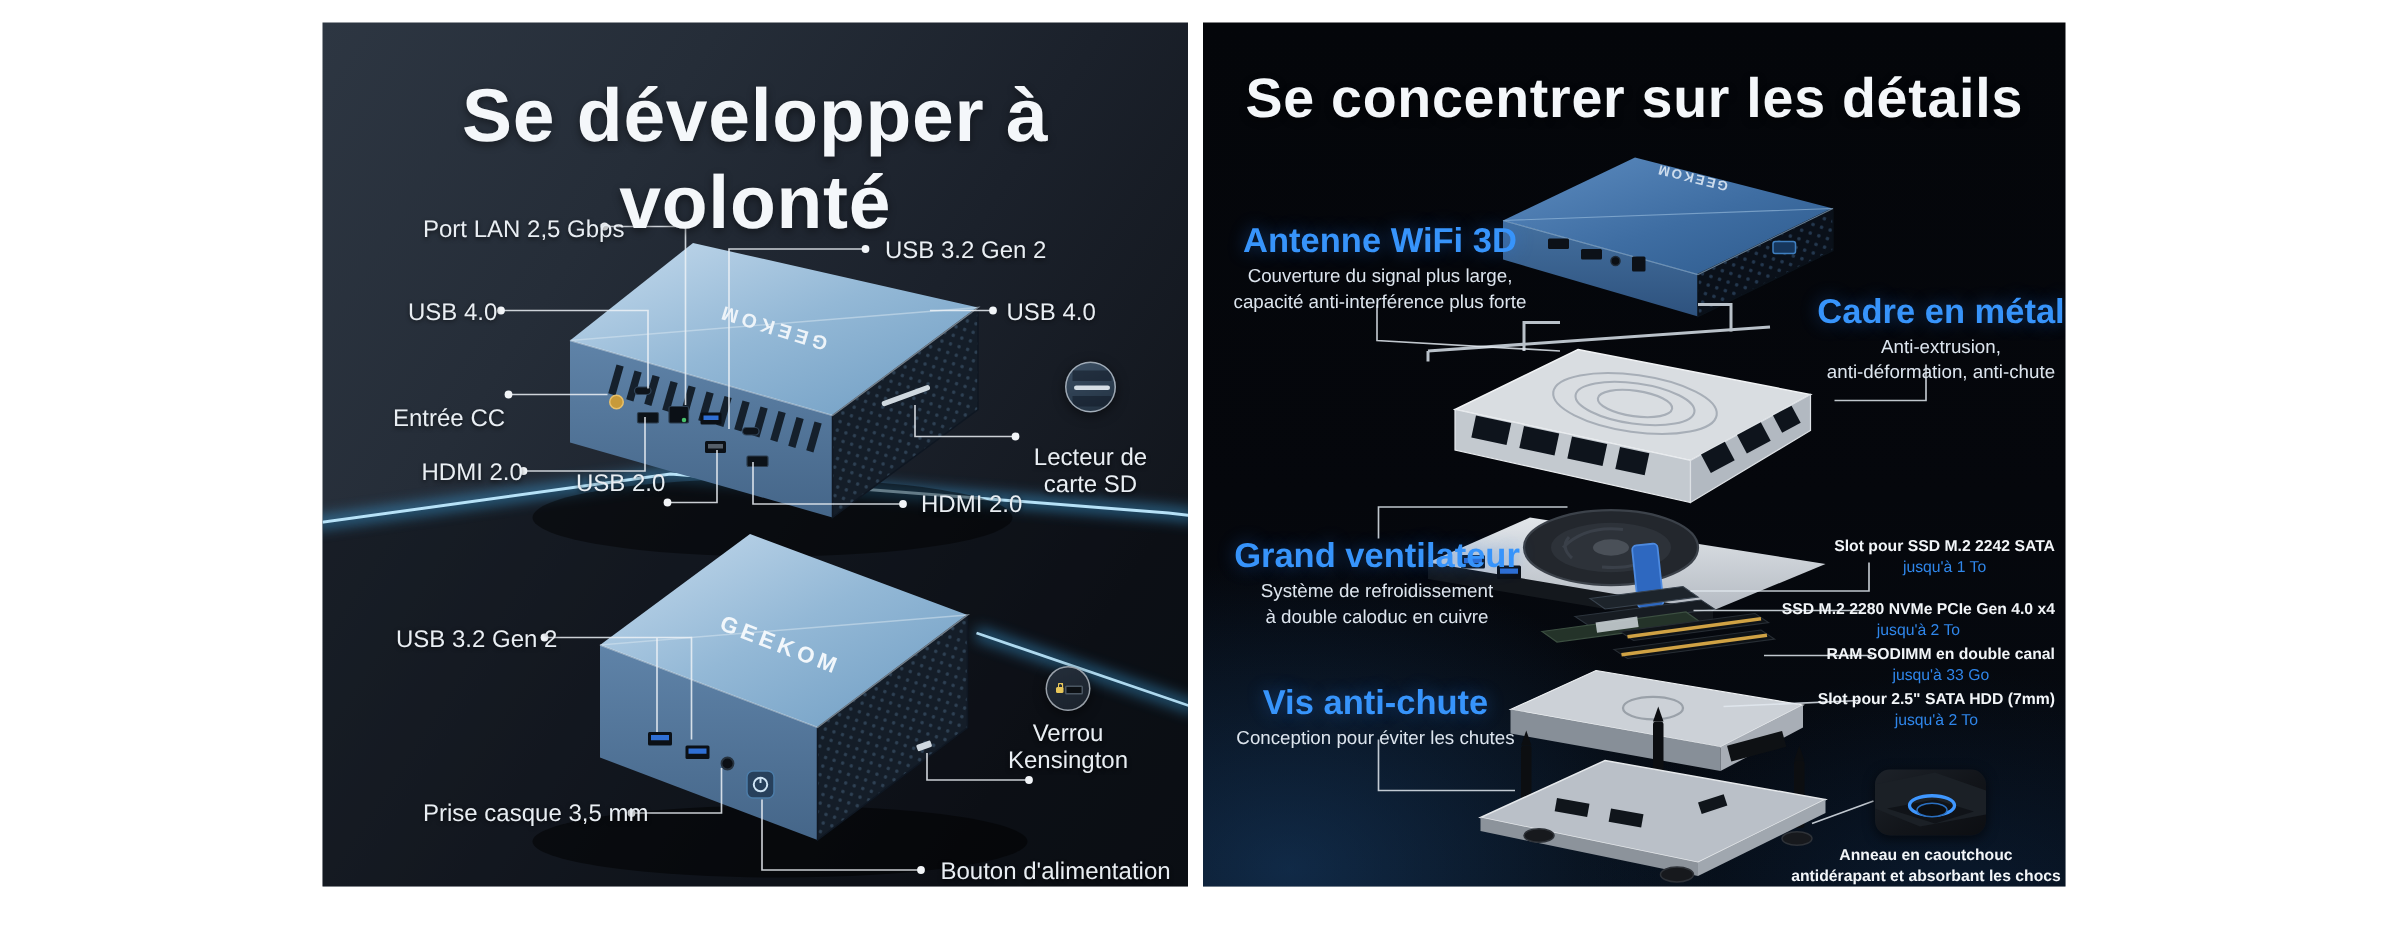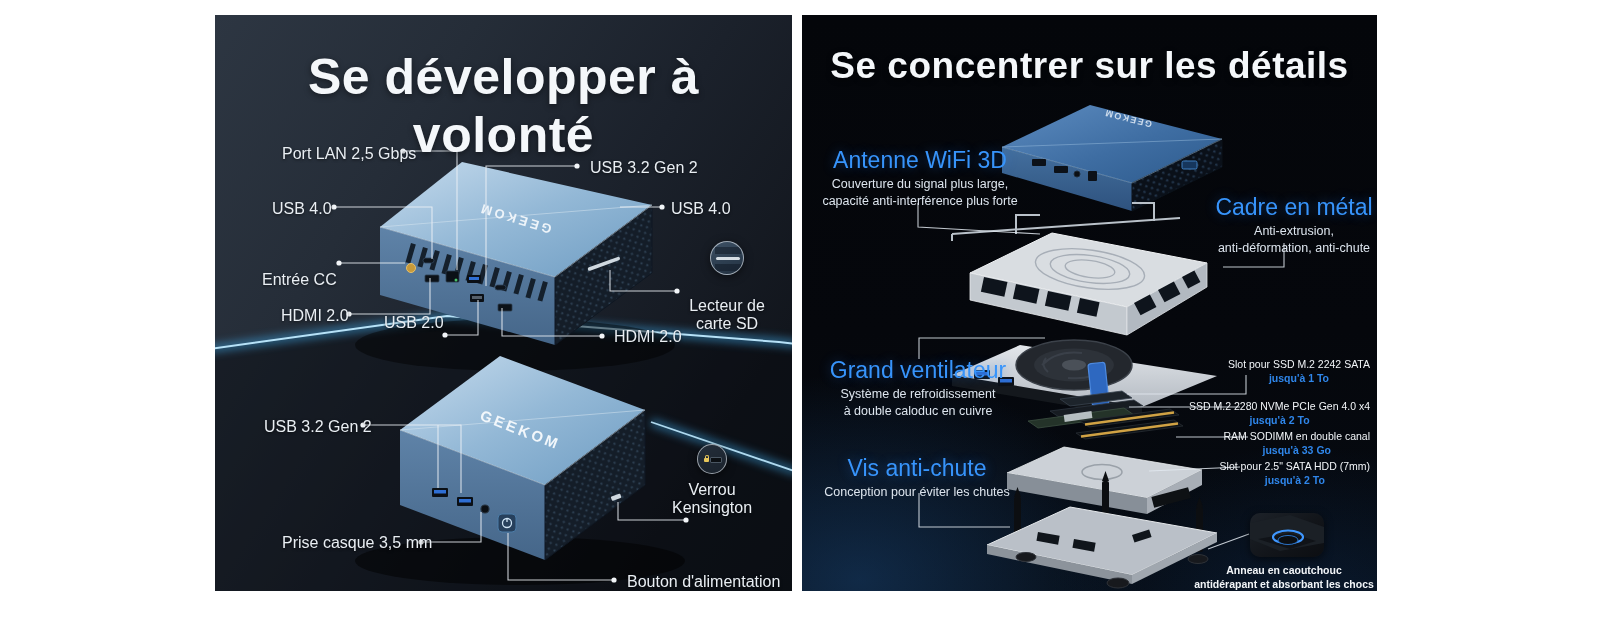--- a/index.html
+++ b/index.html
@@ -53,28 +53,28 @@
   #kensington-circle .slot { position:absolute; left:12px; top:12px; width:12px; height:6px;
     background:#0c1014; border:1px solid #4a5662; border-radius:1px; }
   #kensington-circle .lock { position:absolute; left:6px; top:13px; width:5px; height:4px;
     background:#e8c75a; border-radius:1px; }
   #kensington-circle .lock:before { content:""; position:absolute; left:0.5px; top:-3px;
     width:2.5px; height:3px; border:1px solid #e8c75a; border-bottom:none;
     border-radius:3px 3px 0 0; }
 
   .feature { position:absolute; text-align:center; }
   .feature h3 {
-    font-size:23px; font-weight:normal; color:#3794fb; line-height:1.1;
+    font-size:23px; font-weight:bold; color:#3794fb; line-height:1.1;
     text-shadow:0 0 12px rgba(40,120,230,0.45); white-space:nowrap;
   }
   .feature p { font-size:12.5px; color:#dde5ee; line-height:1.3; margin-top:3px; }
 
   .spec { position:absolute; right:7px; text-align:center; white-space:nowrap; }
-  .spec .s-label { font-size:10.5px; font-weight:normal; color:#f2f5f8; line-height:1.3; }
-  .spec .s-value { font-size:10.5px; font-weight:bold; color:#2f86ea; line-height:1.3; }
+  .spec .s-label { font-size:10.5px; font-weight:bold; color:#f2f5f8; line-height:1.3; }
+  .spec .s-value { font-size:10.5px; font-weight:normal; color:#2f86ea; line-height:1.3; }
 
   #anneau-text { position:absolute; left:392px; top:549px; width:180px; text-align:center;
     font-size:10.5px; font-weight:bold; color:#f2f5f8; line-height:1.3; }
   #anneau-inset { position:absolute; left:448px; top:498px; width:74px; height:44px;
     border-radius:10px; overflow:hidden;
     background:linear-gradient(145deg,#1d2229 0%,#12151a 55%,#0c0e12 100%);
     box-shadow:0 2px 8px rgba(0,0,0,0.6); }
 </style>
 </head>
 <body>

